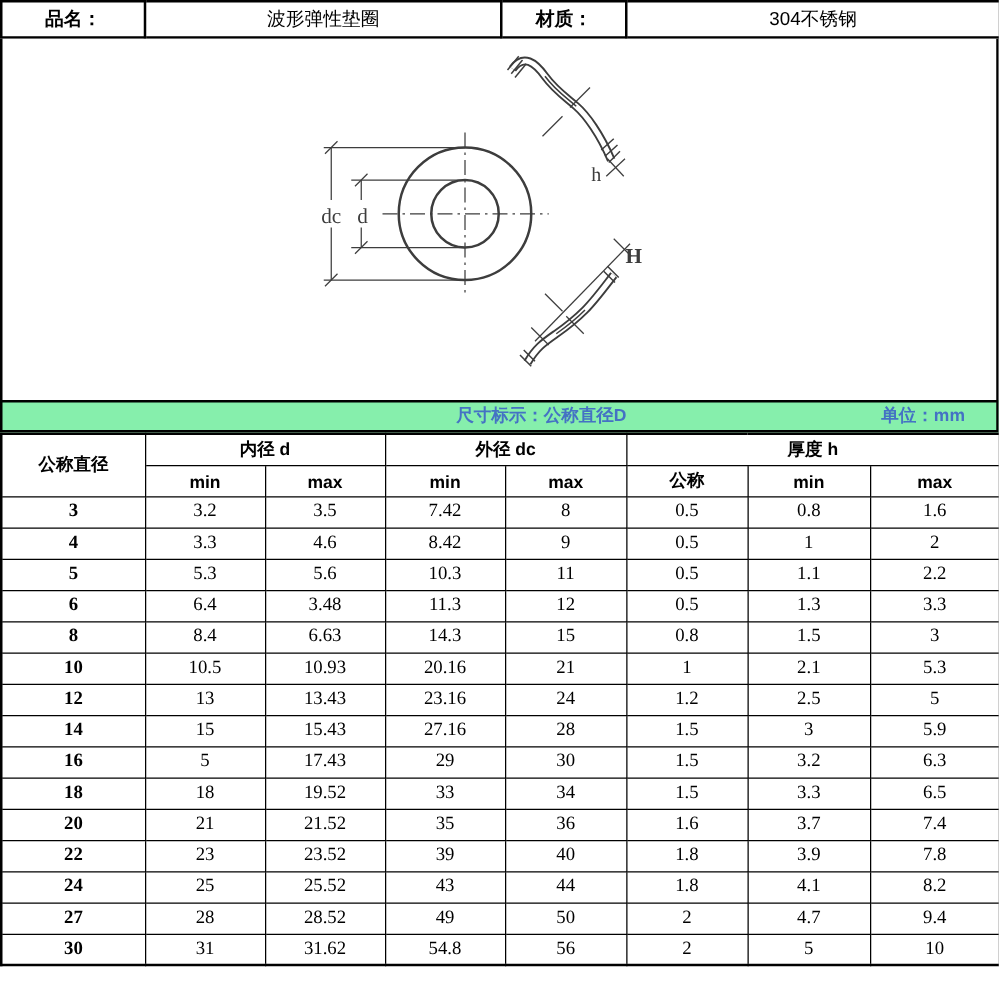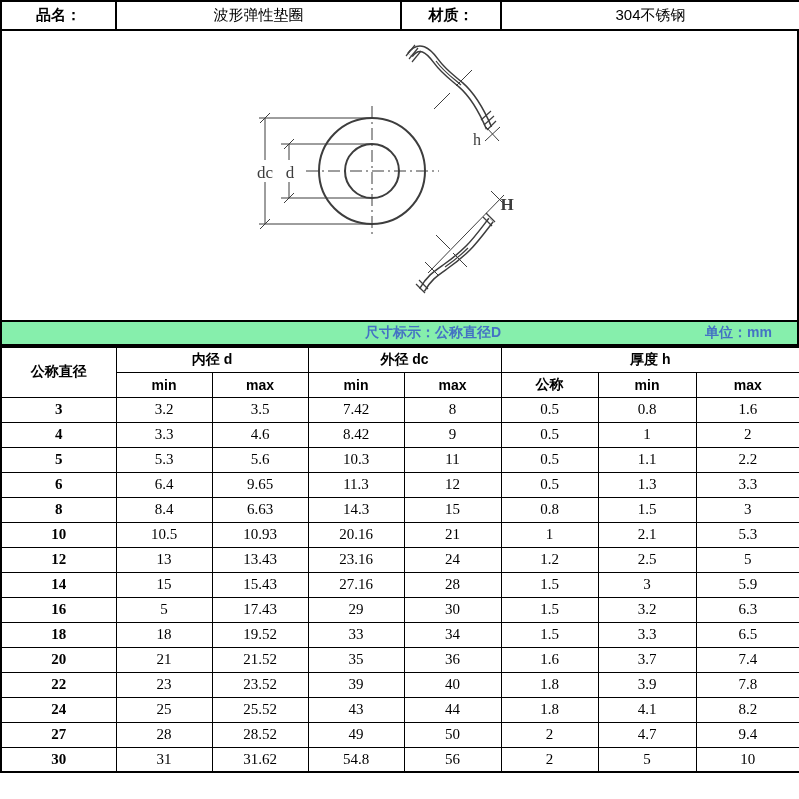--- a/index.html
+++ b/index.html
@@ -215,21 +215,21 @@
           <td>5.6</td>
           <td>10.3</td>
           <td>11</td>
           <td>0.5</td>
           <td>1.1</td>
           <td>2.2</td>
         </tr>
         <tr>
           <td class="col0">6</td>
           <td>6.4</td>
-          <td>9.65</td>
+          <td>3.48</td>
           <td>11.3</td>
           <td>12</td>
           <td>0.5</td>
           <td>1.3</td>
           <td>3.3</td>
         </tr>
         <tr>
           <td class="col0">8</td>
           <td>8.4</td>
           <td>6.63</td>

